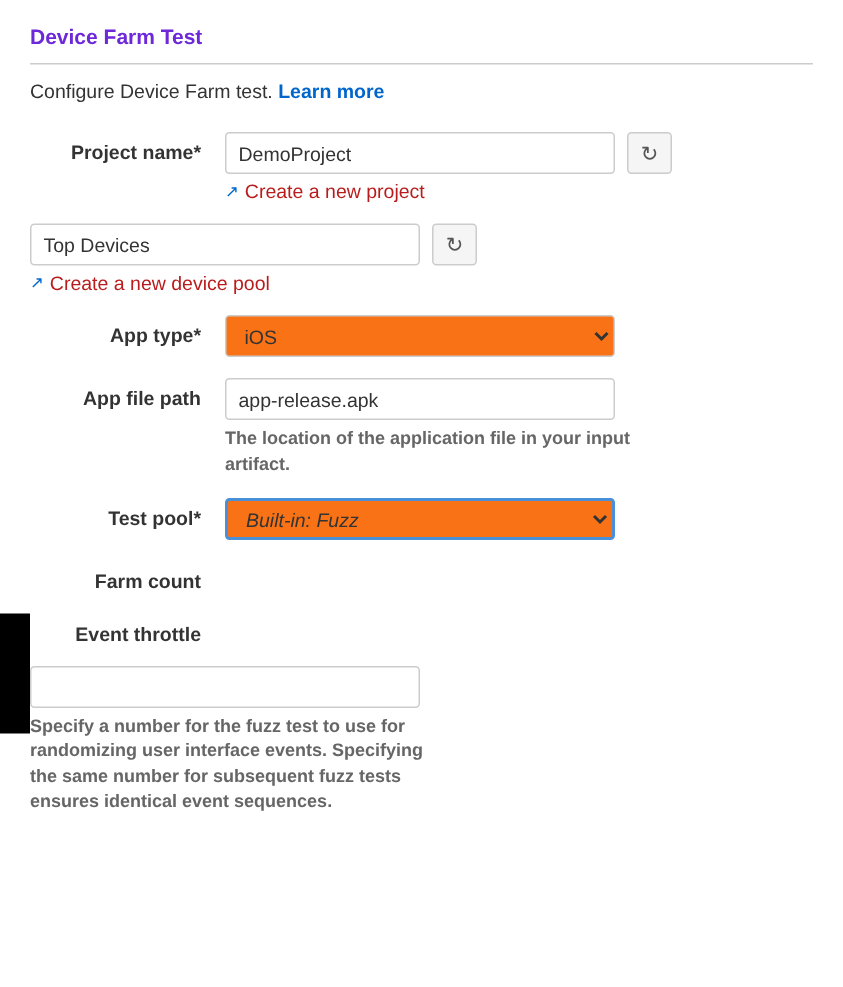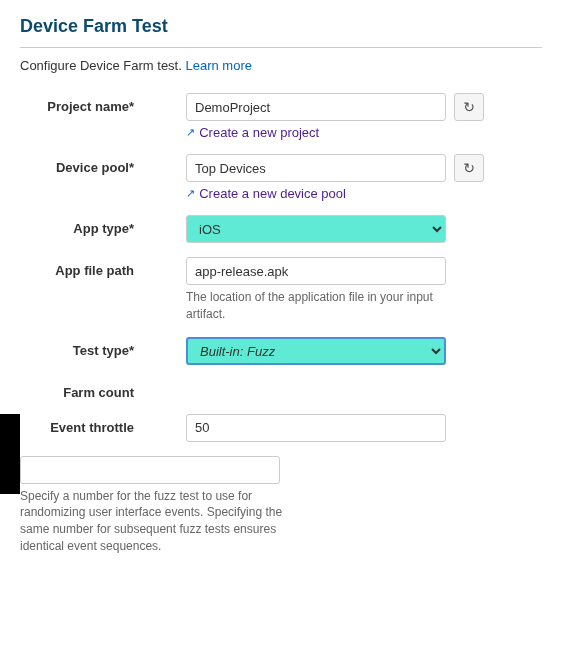--- a/index.html
+++ b/index.html
@@ -10,44 +10,44 @@
       background: #fff;
       width: 562px;
       min-height: 658px;
     }
 
     .page-container {
       padding: 16px 20px;
     }
 
     .page-title {
-      font-size: 18px;
-      font-weight: bold;
-      color: #0c4a6e;
+      font-size: 14px;
+      font-weight: bold;
+      color: #6d28d9;
       margin-bottom: 10px;
       padding-bottom: 10px;
       border-bottom: 1px solid #ccc;
     }
 
     .subtitle {
       font-size: 13px;
       color: #333;
       margin-bottom: 20px;
     }
 
     .subtitle a {
       color: #0066cc;
       text-decoration: none;
+      font-weight: bold;
     }
 
     .form-row {
       display: flex;
       align-items: flex-start;
       margin-bottom: 14px;
-      gap: 36px;
     }
 
     .form-label {
       width: 130px;
       min-width: 130px;
       text-align: right;
       padding-right: 16px;
       padding-top: 6px;
       font-weight: bold;
       font-size: 13px;
@@ -77,21 +77,21 @@
       height: 28px;
     }
 
     .form-select {
       width: 260px;
       padding: 4px 8px;
       border: 1px solid #ccc;
       border-radius: 3px;
       font-size: 13px;
       color: #333;
-      background: #5eead4;
+      background: #f97316;
       height: 28px;
       appearance: auto;
     }
 
     .form-select.highlighted {
       border: 2px solid #4a90d9;
       font-style: italic;
     }
 
     .refresh-btn {
@@ -109,36 +109,37 @@
     }
 
     .link-row {
       margin-top: 4px;
       display: flex;
       align-items: center;
       gap: 4px;
     }
 
     .link-row a {
-      color: #4c1d95;
+      color: #b91c1c;
       text-decoration: none;
       font-size: 13px;
     }
 
     .external-icon {
       color: #0066cc;
       font-size: 11px;
     }
 
     .hint-text {
       font-size: 12px;
       color: #666;
       margin-top: 4px;
       max-width: 280px;
       line-height: 1.4;
+      font-weight: bold;
     }
   </style>
 </head>
 <body>
 
 <div class="page-container">
   <h1 class="page-title">Device Farm Test</h1>
 
   <p class="subtitle">
     <span>Configure Device Farm test.</span>
@@ -153,21 +154,20 @@
         <button class="refresh-btn">↻</button>
       </div>
       <div class="link-row">
         <span class="external-icon">↗</span>
         <a href="#">Create a new project</a>
       </div>
     </div>
   </div>
 
   <div class="form-row">
-    <div class="form-label">Device pool*</div>
     <div class="form-field-container">
       <div class="form-field-row">
         <input class="form-input" type="text" value="Top Devices" style="">
         <button class="refresh-btn">↻</button>
       </div>
       <div class="link-row">
         <span class="external-icon">↗</span>
         <a href="#">Create a new device pool</a>
       </div>
     </div>
@@ -187,40 +187,37 @@
     <div class="form-label">App file path</div>
     <div class="form-field-container">
       <div class="form-field-row">
         <input class="form-input" type="text" value="app-release.apk" style="">
       </div>
       <div class="hint-text">The location of the application file in your input artifact.</div>
     </div>
   </div>
 
   <div class="form-row">
-    <div class="form-label">Test type*</div>
+    <div class="form-label">Test pool*</div>
     <div class="form-field-container">
       <div class="form-field-row">
         <select class="form-select highlighted">
         <option value="Built-in: Fuzz">Built-in: Fuzz</option><option value="Built-in: Explorer">Built-in: Explorer</option><option value="Appium Java JUnit">Appium Java JUnit</option><option value="Appium Java TestNG">Appium Java TestNG</option><option value="Calabash">Calabash</option><option value="Instrumentation">Instrumentation</option><option value="UI Automation">UI Automation</option><option value="UIAutomator">UIAutomator</option><option value="XCTest">XCTest</option></select>
       </div>
     </div>
   </div>
 
   <div class="form-row">
     <div class="form-label">Farm count</div>
   </div>
 
   <div class="form-row" style="position:relative;">
     <div style="position:absolute; left:-20px; top:0; width:20px; height:80px; background:#000;"></div>
     <div class="form-label">Event throttle</div>
     <div class="form-field-container">
-      <div class="form-field-row">
-        <input class="form-input" type="text" value="50" style="">
-      </div>
     </div>
   </div>
 
   <div class="form-row">
     <div class="form-field-container">
       <div class="form-field-row">
         <input class="form-input" type="text" value="" style="">
       </div>
       <div class="hint-text">Specify a number for the fuzz test to use for randomizing user interface events. Specifying the same number for subsequent fuzz tests ensures identical event sequences.</div>
     </div>

